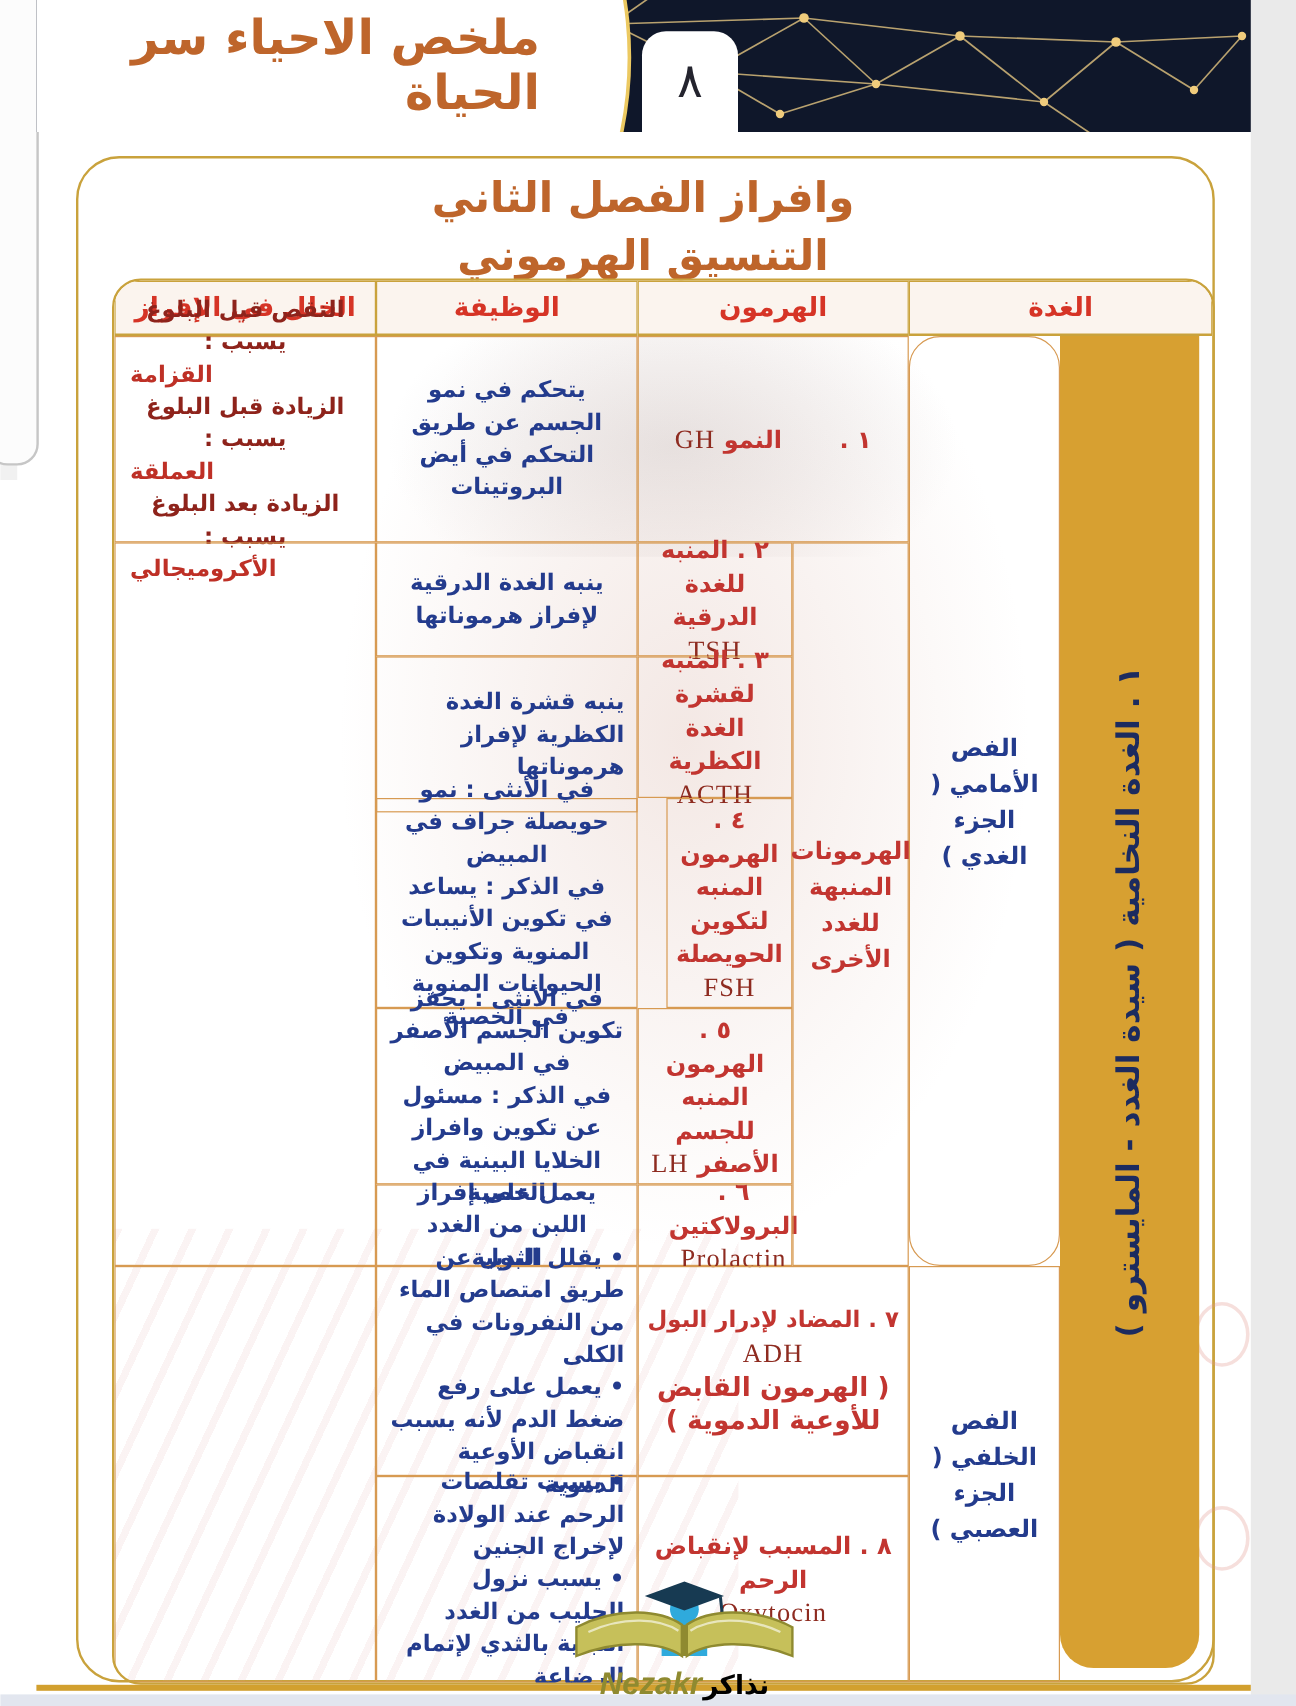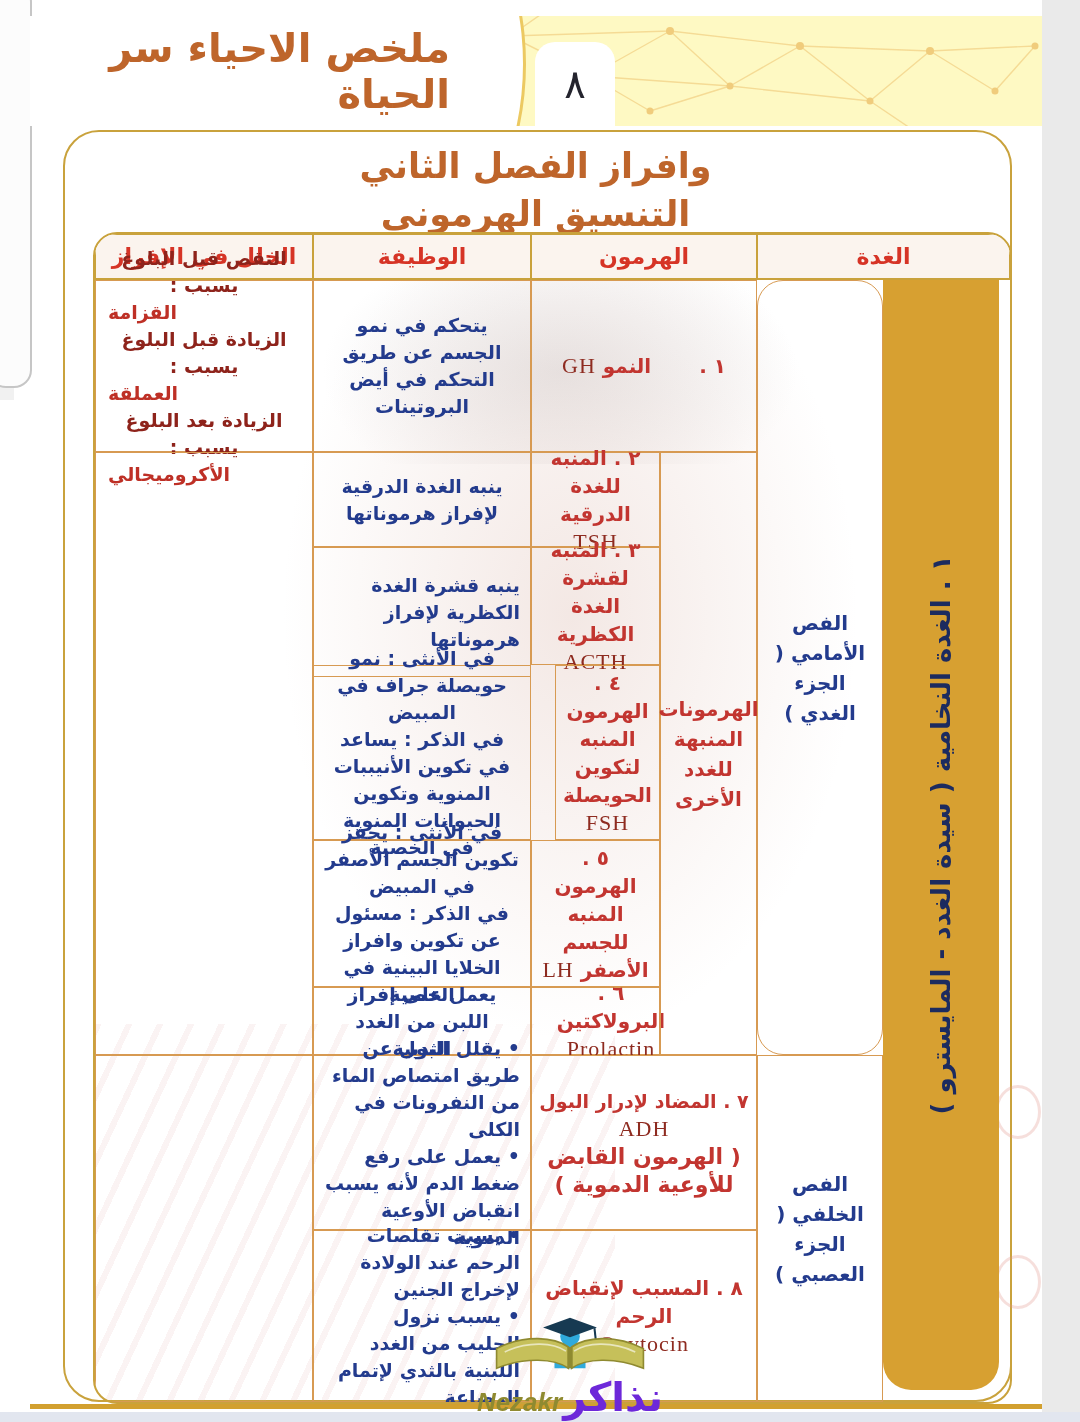--- a/index.html
+++ b/index.html
@@ -10,21 +10,21 @@
   }
   .abs{position:absolute;}
   
   .right-margin{left:1042px;top:0;width:38px;height:1422px;background:#EAEAEA;}
   .left-gray{left:0;top:0;width:14px;height:400px;background:#F1F1F1;}
   .prev-page-edge{left:-12px;top:-16px;width:40px;height:400px;background:#FCFCFC;
     border:2px solid #C6C6C6;border-radius:18px;}
   .bottom-strip{left:0;top:1412px;width:1080px;height:10px;background:#E2E6EF;}
   .gold-rule{left:30px;top:1404px;width:1012px;height:5px;background:#D2A02F;}
   
-  .banner{left:30px;top:16px;width:1012px;height:110px;background:#fef9c3;overflow:hidden;text-decoration:underline;}
+  .banner{left:30px;top:0;width:1012px;height:110px;background:#0f172a;overflow:hidden;text-decoration:underline;}
   .banner-ellipse{left:-150px;top:-265px;width:640px;height:620px;background:#ffffff;
     border:3px solid #ECC961;border-radius:50%;}
   .banner-title{left:20px;top:0;width:400px;height:110px;display:flex;align-items:center;justify-content:center;
     color:#BE652B;font-size:40px;font-weight:bold;letter-spacing:-1px;}
   .page-tab{left:505px;top:26px;width:80px;height:84px;background:#ffffff;border-radius:20px 20px 0 0;
     display:flex;align-items:center;justify-content:center;color:#24242E;font-size:40px;}
   
   .outer-box{left:63px;top:130px;width:945px;height:1268px;border:2px solid #C9A23C;border-radius:36px;}
   .doc-title{left:63px;top:142px;width:945px;text-align:center;color:#BE652B;font-weight:bold;
     font-size:35px;line-height:48px;}
@@ -60,21 +60,21 @@
     background:radial-gradient(ellipse at 50% 45%,rgba(224,194,184,0.38),rgba(224,194,184,0) 70%);}
   .wm-hair{right:210px;top:0px;width:480px;height:230px;
     background:radial-gradient(ellipse at 50% 60%,rgba(205,200,200,0.45),rgba(205,200,200,0) 70%);}
   .wm-shirt{left:0;top:790px;width:520px;height:378px;opacity:.75;
     background:repeating-linear-gradient(115deg,rgba(220,158,158,0.16) 0 6px,rgba(255,255,255,0) 6px 28px);}
   .wm-circle{width:40px;height:48px;border:3px solid rgba(225,150,140,0.30);border-radius:50%;z-index:0;}
   
   .logo{left:452px;top:1316px;width:236px;height:104px;z-index:6;display:flex;flex-direction:column;
     align-items:center;}
   .logo-text{display:flex;flex-direction:row;align-items:baseline;gap:1px;margin-top:-4px;}
-  .logo-ar{color:#6d28d9;font-weight:bold;font-size:40px;}
+  .logo-ar{color:#000000;font-weight:bold;font-size:22px;}
   .logo-en{color:#8F8A30;font-weight:bold;font-style:italic;font-size:26px;
     font-family:"Liberation Sans",sans-serif;}
 </style>
 </head>
 <body>
 
 <div class="abs right-margin"></div>
 <div class="abs left-gray"></div>
 <div class="abs prev-page-edge"></div>
 

